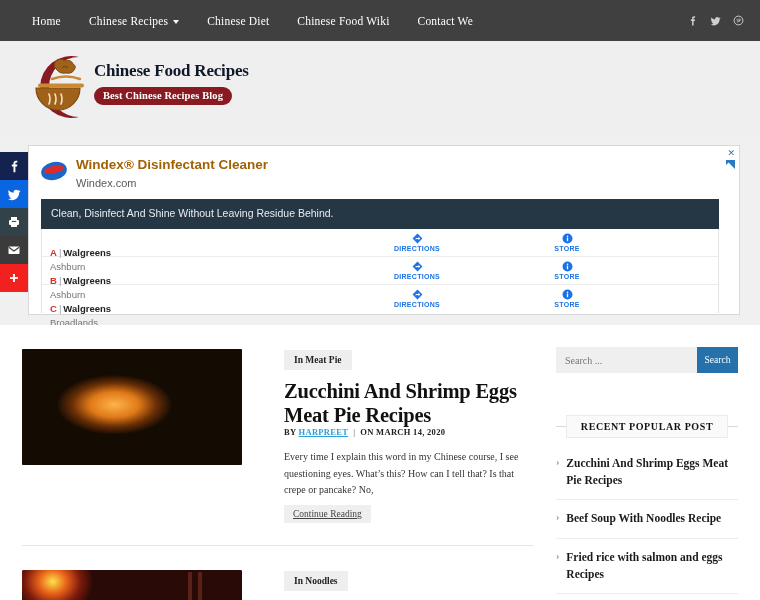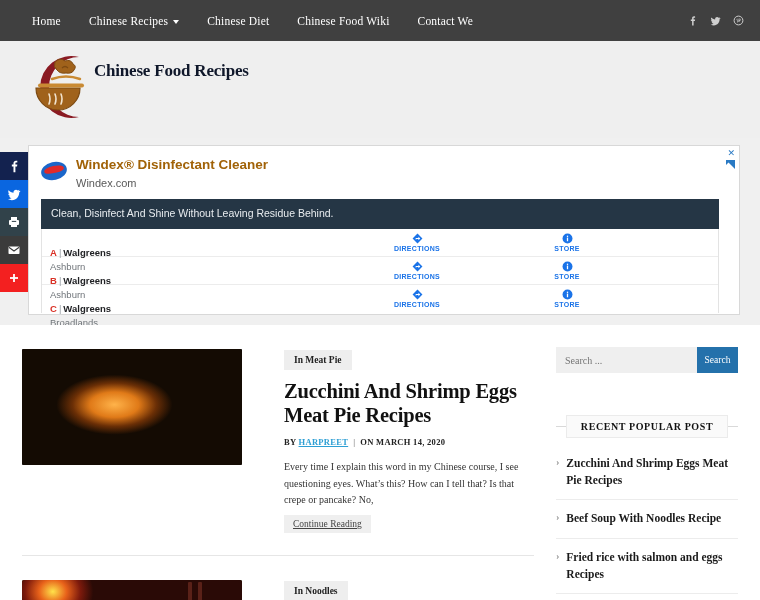--- a/index.html
+++ b/index.html
@@ -149,21 +149,21 @@
     font-family: "Liberation Serif", serif; font-weight: bold;
     font-size: 9.5px; padding: 5px 10px; cursor: pointer;
   }
   .post-title {
     font-family: "Liberation Serif", serif; font-weight: bold;
     font-size: 20.5px; line-height: 1.18; color: #111111;
     margin-top: 9px; letter-spacing: -.2px; cursor: pointer;
   }
   .post-meta {
     font-family: "Liberation Serif", serif; font-weight: bold;
-    font-size: 8.5px; color: #222222; margin-top: 10px; letter-spacing: .3px;
+    font-size: 8.5px; color: #222222; margin-top: 0; letter-spacing: .3px;
   }
   .post-meta a { color: #2e9fd4; text-decoration: underline; cursor: pointer; }
   .post-meta .pipe { color: #888; margin: 0 5px; }
   .post-excerpt {
     font-family: "Liberation Serif", serif; font-weight: normal;
     font-size: 10px; line-height: 1.65; color: #333333; margin-top: 12px;
   }
   .read-more {
     display: inline-block; margin-top: 6px; background: #efefef;
     font-family: "Liberation Serif", serif; font-size: 9.5px; color: #444444;
@@ -284,20 +284,21 @@
           <rect x="16" y="35.5" width="46" height="4" rx="2" fill="#c98a33"></rect>
           <path d="M27 46 q2 5 0 10 M33 46 q2 5 0 10 M39 46 q2 5 0 10" stroke="#f2e4cf" stroke-width="1.6" fill="none" stroke-linecap="round"></path>
           <path d="M33 14 q5 -5 10 -1 q6 -2 8 3 q4 2 1 6 q-2 4 -8 3 q-6 1 -9 -3 q-4 -3 -2 -8 z" fill="#a0621b"></path>
           <path d="M33 14 q5 -5 10 -1 q6 -2 8 3 q4 2 1 6 q-2 4 -8 3 q-6 1 -9 -3 q-4 -3 -2 -8 z" fill="none" stroke="#7d4a12" stroke-width="1"></path>
           <path d="M40 20 q3 -3 6 0" stroke="#7d4a12" stroke-width="1.2" fill="none"></path>
           <path d="M30 31 q14 -5 28 0" stroke="#c98a33" stroke-width="2.4" fill="none" stroke-linecap="round"></path>
         </svg>
       </div>
       <div class="logo-text">
         <div class="logo-title">Chinese Food Recipes</div>
+        <div class="logo-badge">Best Chinese Recipes Blog</div>
       </div>
     </div>
   </div>
 
   <div class="share-rail">
     <div class="share-btn" style="background:#13224f">
       <svg width="14" height="14" viewBox="0 0 11 11">
           <path d="M6.6 10.4V5.9h1.3l.2-1.5H6.6V3.5c0-.4.1-.7.7-.7h.8V1.4C7.9 1.4 7.5 1.3 7 1.3c-1.1 0-1.9.7-1.9 1.9v1.2H3.8v1.5h1.3v4.5z" fill="#fff"></path>
         </svg>
     </div>

